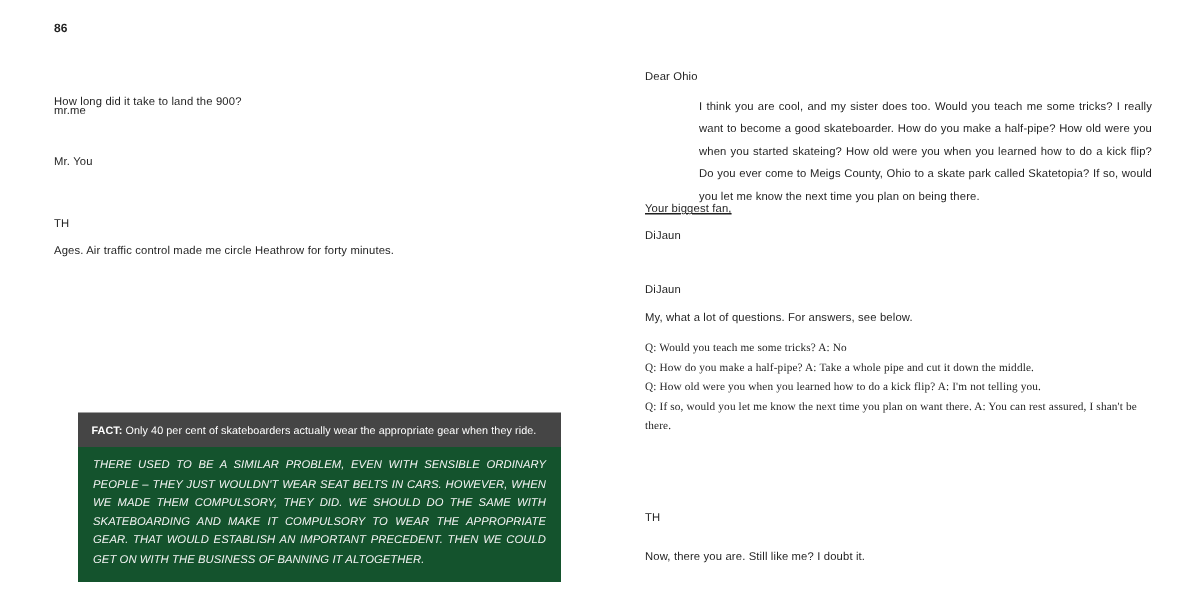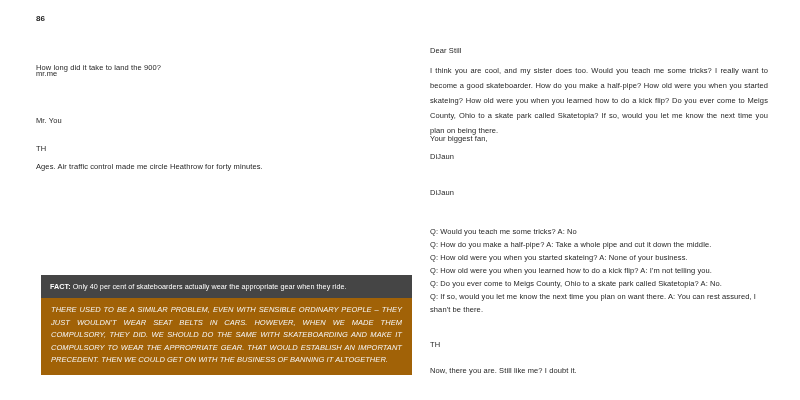--- a/index.html
+++ b/index.html
@@ -8,73 +8,72 @@
     background:#ffffff;
     font-family:"Liberation Sans","DejaVu Sans",sans-serif;
     color:#1f1f1f;
   }
   .page{position:absolute;top:0;height:400px;}
   .page-left{left:36px;width:322px;}
   .page-right{left:430px;width:338px;}
   .blk{position:absolute;left:0;right:0;font-size:7.5px;line-height:10px;letter-spacing:0.1px;}
   .pgnum{font-weight:bold;font-size:8px;}
   .pgnum-right{text-align:right;}
-  .para{text-align:justify;line-height:15px;}
+  .para{text-align:justify;line-height:15px;margin-left:36px;}
   .qa{line-height:13px;}
   .qa-line{margin:0;}
   
-  .fact-box{position:absolute;left:5px;top:275px;width:371px;}
+  .fact-box{position:absolute;left:16px;top:275px;width:322px;}
   .fact-bar{
     background:#454545;color:#ffffff;height:23px;line-height:23px;
     padding:0 9px;font-size:7.2px;white-space:nowrap;letter-spacing:0.05px;
   }
   .fact-label{font-weight:bold;}
   .fact-body{
-    background:#a16207;color:#f5f5f5;padding:6px 10px 8px 10px;
+    background:#14532d;color:#f5f5f5;padding:6px 10px 8px 10px;
     font-style:italic;font-size:7.5px;line-height:12.6px;
     text-align:justify;letter-spacing:0.05px;
   }
 </style>
 </head>
 <body>
 
 <div class="page page-left">
   <div class="blk pgnum" style="top:14px;">86</div>
 
   <div class="blk" style="top:46px;margin-top:17px;">How long did it take to land the 900?</div>
   <div class="blk" style="top:69px;">mr.me</div>
 
-  <div class="blk" style="top:116px;">Mr. You</div>
+  <div class="blk" style="top:103px;">Mr. You</div>
   <div class="blk" style="top:122px;margin-top:40px;">Ages. Air traffic control made me circle Heathrow for forty minutes.</div>
 
   <div class="blk" style="top:144px;">TH</div>
 
   <div class="fact-box">
     <div class="fact-bar">
       <span class="fact-label">FACT:</span>
       <span>Only 40 per cent of skateboarders actually wear the appropriate gear when they ride.</span>
     </div>
     <div class="fact-body">THERE USED TO BE A SIMILAR PROBLEM, EVEN WITH SENSIBLE ORDINARY PEOPLE – THEY JUST WOULDN'T WEAR SEAT BELTS IN CARS. HOWEVER, WHEN WE MADE THEM COMPULSORY, THEY DID. WE SHOULD DO THE SAME WITH SKATEBOARDING AND MAKE IT COMPULSORY TO WEAR THE APPROPRIATE GEAR. THAT WOULD ESTABLISH AN IMPORTANT PRECEDENT. THEN WE COULD GET ON WITH THE BUSINESS OF BANNING IT ALTOGETHER.</div>
   </div>
 </div>
 
 <div class="page page-right">
 
-  <div class="blk" style="top:46px;">Dear Still</div>
+  <div class="blk" style="top:46px;">Dear Ohio</div>
   <div class="blk para" style="top:63px;">I think you are cool, and my sister does too. Would you teach me some tricks? I really want to become a good skateboarder. How do you make a half-pipe? How old were you when you started skateing? How old were you when you learned how to do a kick flip? Do you ever come to Meigs County, Ohio to a skate park called Skatetopia? If so, would you let me know the next time you plan on being there.</div>
 
-  <div class="blk" style="top:134px;">Your biggest fan,</div>
+  <div class="blk" style="top:134px;text-decoration:underline;">Your biggest fan,</div>
   <div class="blk" style="top:152px;">DiJaun</div>
 
   <div class="blk" style="top:188px;">DiJaun</div>
+  <div class="blk" style="top:207px;">My, what a lot of questions. For answers, see below.</div>
 
-  <div class="blk qa" style="top:225px;">
+  <div class="blk qa" style="top:225px;font-family:Liberation Serif, serif;">
     <p class="qa-line">Q: Would you teach me some tricks? A: No</p>
     <p class="qa-line">Q: How do you make a half-pipe? A: Take a whole pipe and cut it down the middle.</p>
-    <p class="qa-line">Q: How old were you when you started skateing? A: None of your business.</p>
     <p class="qa-line">Q: How old were you when you learned how to do a kick flip? A: I'm not telling you.</p>
-    <p class="qa-line">Q: Do you ever come to Meigs County, Ohio to a skate park called Skatetopia? A: No.</p>
     <p class="qa-line">Q: If so, would you let me know the next time you plan on want there. A: You can rest assured, I shan't be there.</p>
   </div>
 
   <div class="blk" style="top:321px;margin-top:45px;">Now, there you are. Still like me? I doubt it.</div>
   <div class="blk" style="top:340px;">TH</div>
 </div>
 
 </body></html>

